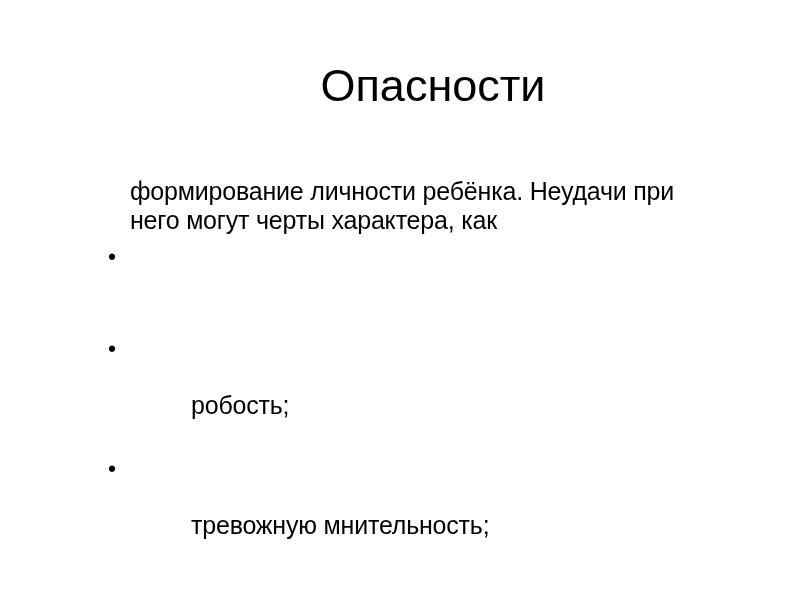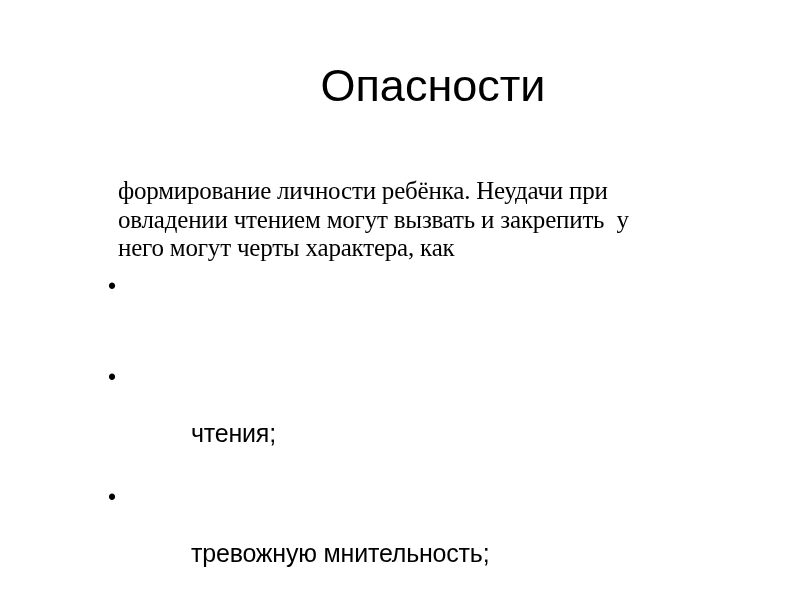--- a/index.html
+++ b/index.html
@@ -36,22 +36,21 @@
     top: 177px;
     width: 660px;
   }
   .para-line {
     font-size: 25px;
     line-height: 28.5px;
     white-space: pre; 
     letter-spacing: -0.2px;
   }
   .para-line.cont {
-    margin-left: 13px; 
-    font-family: Liberation Serif, serif;
+    margin-left: 25px; 
   }
   .bullet-list {
     list-style: none;
     margin: 8px 0 0 0;
     padding: 0;
   }
   .bullet-item {
     position: relative;
     padding-left: 32px;
     font-size: 25px;
@@ -72,31 +71,30 @@
 <body>
 
 <div class="slide" style="--bg: #ffffff; --fg: #000000;">
 
   <h1 class="slide-title"><span class="title-inner">Опасности</span></h1>
 
   <div class="body-block">
 
     <div class="paragraph">
       <div class="para-line cont">формирование личности ребёнка. Неудачи при</div>
-      <div class="para-line cont">овладении чтением могут вызвать и закрепить  у</div>
       <div class="para-line cont">него могут черты характера, как</div>
     </div>
 
     <ul class="bullet-list">
       <li class="bullet-item">
         <span class="bullet-dot">•</span>
       </li>
       <li class="bullet-item">
         <span class="bullet-dot">•</span>
-        <span>чтения;</span>
+        <span>робость;</span>
       </li>
       <li class="bullet-item">
         <span class="bullet-dot">•</span>
         <span>тревожную мнительность;</span>
       </li>
 
     </ul>
 
   </div>
 </div>

